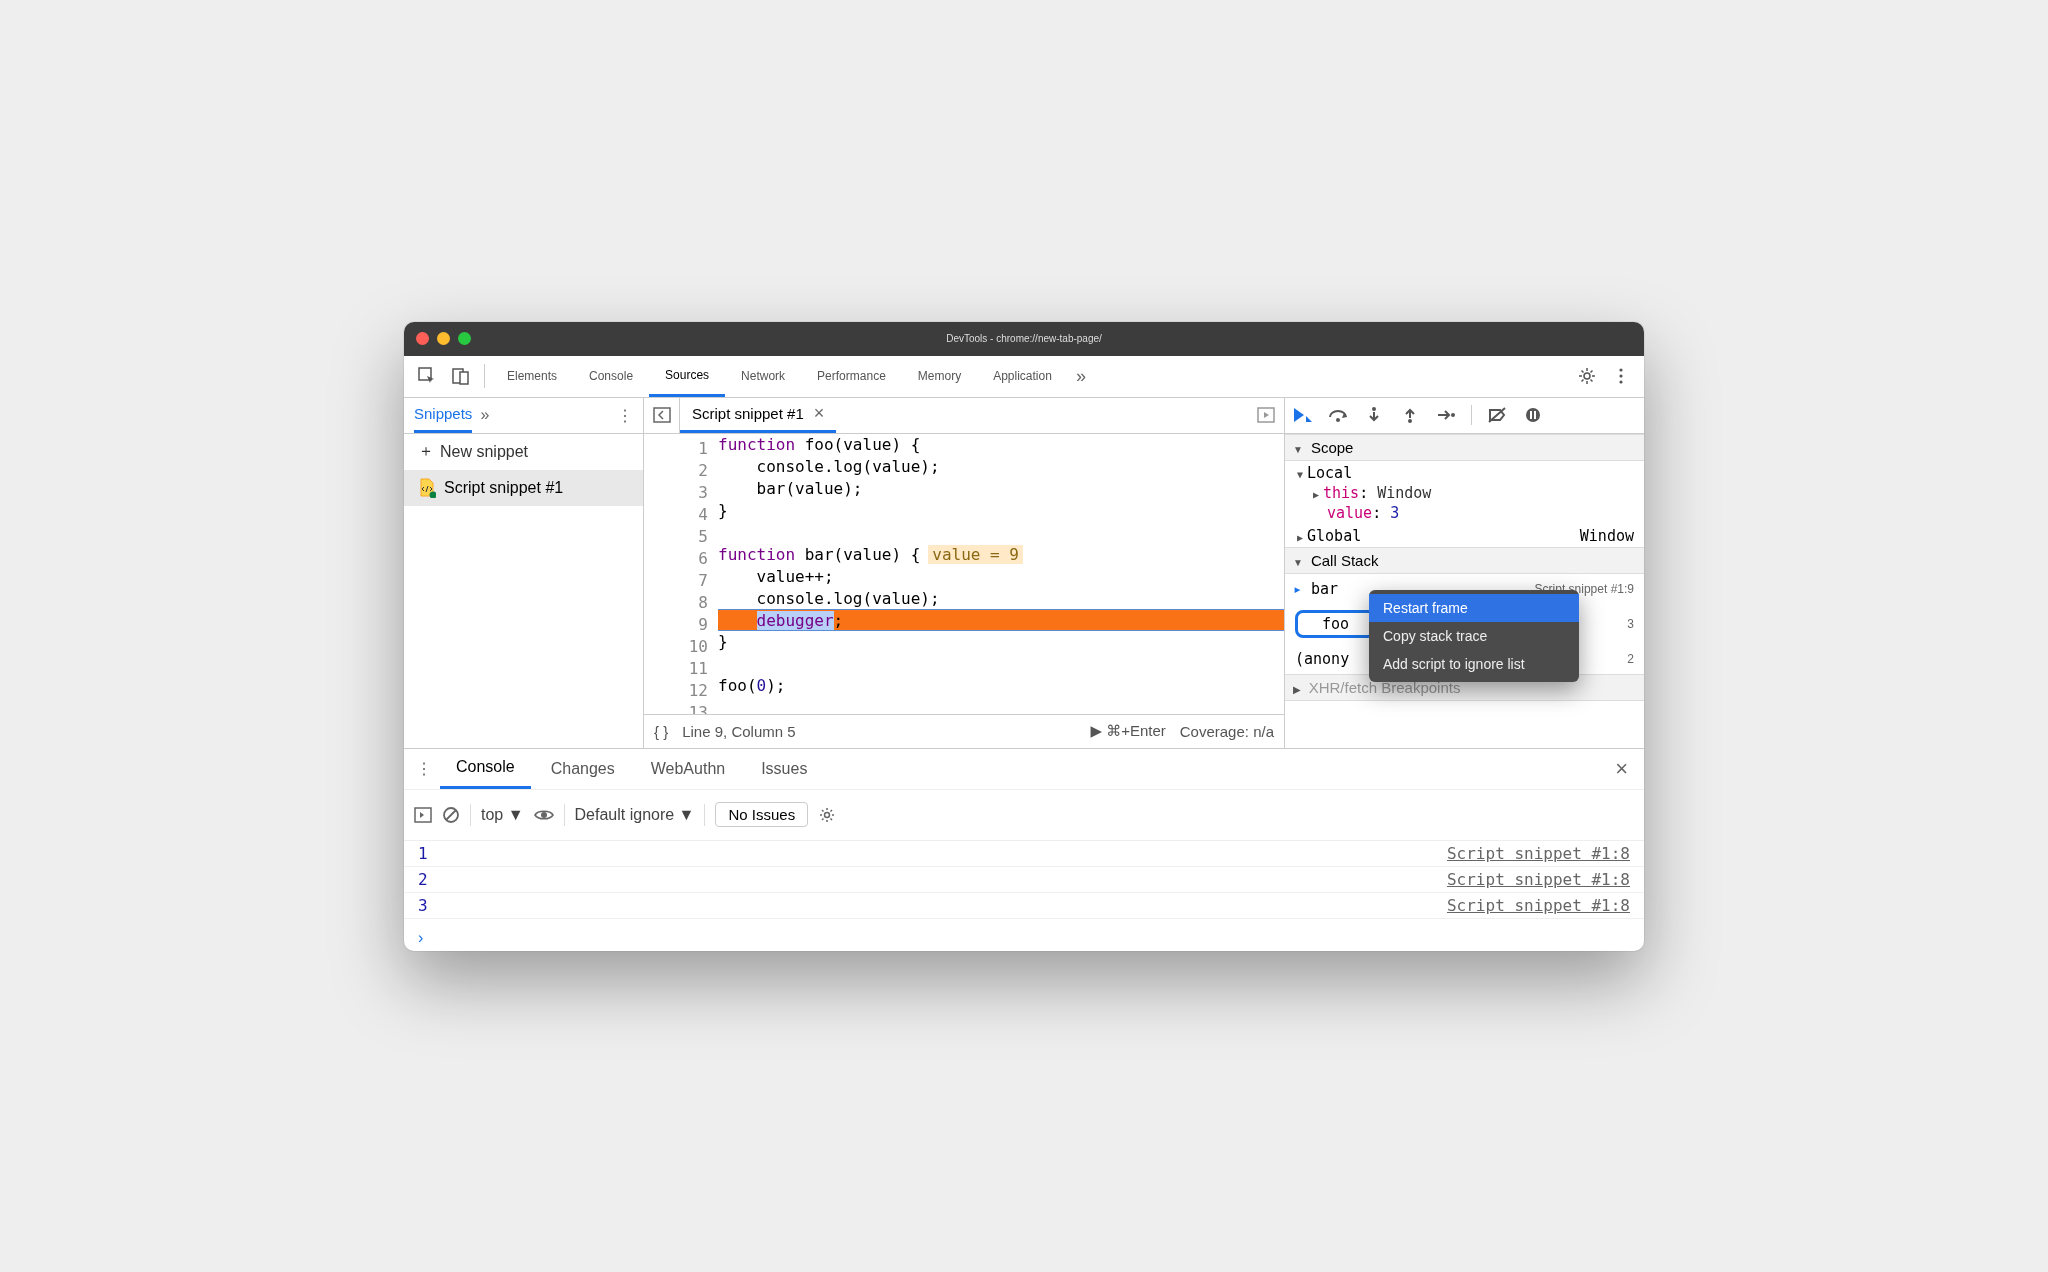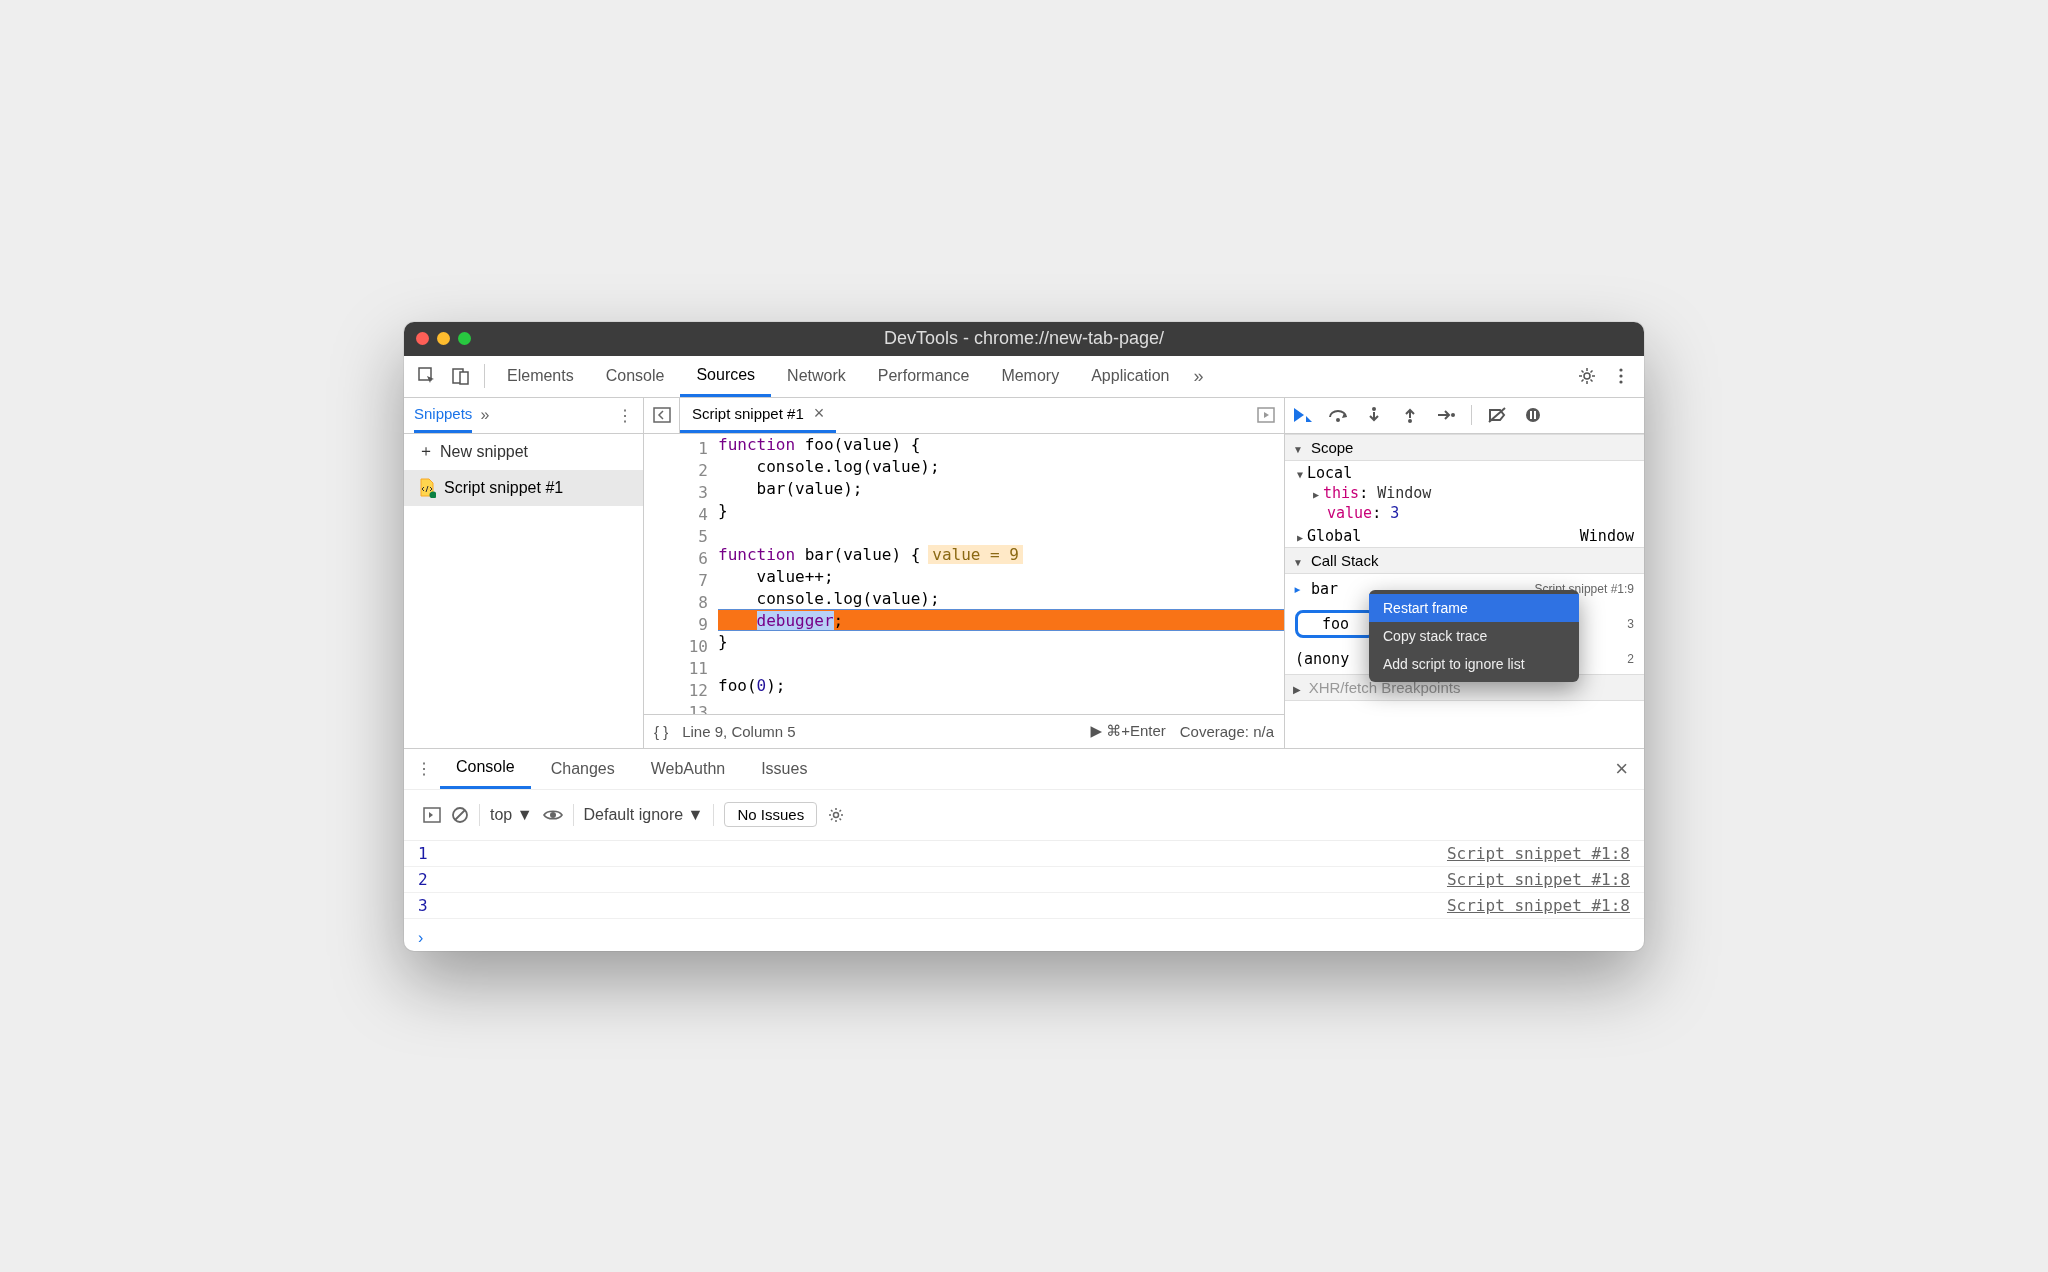--- a/index.html
+++ b/index.html
@@ -2,25 +2,25 @@
 <html><head>
 <meta charset="utf-8">
 <style>
 * { margin:0; padding:0; box-sizing:border-box; }
 body { background:#eee; font-family:-apple-system,BlinkMacSystemFont,"Segoe UI",Helvetica,Arial,sans-serif; display:flex; align-items:center; justify-content:center; height:1272px; width:2048px; }
 .window { width:1240px; background:#fff; border-radius:10px; box-shadow:0 30px 70px rgba(0,0,0,.35),0 0 0 1px rgba(0,0,0,.05); overflow:visible; position:relative; }
 .titlebar { background:#3c3c3c; height:34px; display:flex; align-items:center; padding:0 12px; border-radius:10px 10px 0 0; position:relative; }
 .traffic { display:flex; gap:8px; }
 .traffic span { width:13px; height:13px; border-radius:50%; display:block; }
 .tr-red{background:#ff5f57;} .tr-yellow{background:#febc2e;} .tr-green{background:#28c840;}
-.title-text { color:#ddd; font-size:18px; position:absolute; left:50%; transform:translateX(-50%); font-weight:500; }
+.title-text { color:#ddd; font-size:10px; position:absolute; left:50%; transform:translateX(-50%); font-weight:500; }
 .tabs { display:flex; align-items:center; height:42px; border-bottom:1px solid #ccc; padding:0 6px; }
 .tabs .ico { width:34px; display:flex; align-items:center; justify-content:center; color:#555; cursor:pointer; height:42px; }
 .tabs .divider { width:1px; height:24px; background:#ccc; margin:0 6px; }
-.tab { padding:0 16px; height:42px; display:flex; align-items:center; color:#555; font-size:16px; cursor:pointer; }
+.tab { padding:0 16px; height:42px; display:flex; align-items:center; color:#555; font-size:12px; cursor:pointer; }
 .tab.active { color:#000; font-weight:500; border-bottom:3px solid #1a73e8; }
 .tabs .spacer { flex:1; }
 .tabs .more { font-size:18px; color:#666; padding:0 8px; cursor:pointer; }
 .tabs .right-ico { width:34px; display:flex; align-items:center; justify-content:center; color:#555; cursor:pointer; }
 .main { display:flex; height:350px; }
 .leftpane { width:240px; border-right:1px solid #ccc; display:flex; flex-direction:column; }
 .lp-head { height:36px; display:flex; align-items:center; padding:0 10px; border-bottom:1px solid #ccc; gap:8px; }
 .lp-head .lbl { color:#1a73e8; border-bottom:3px solid #1a73e8; height:36px; display:flex; align-items:center; font-size:15px; }
 .lp-head .more { color:#666; }
 .lp-head .dots { margin-left:auto; color:#666; cursor:pointer; }
@@ -64,21 +64,21 @@
 .stack-item.sel .fn{ border:3px solid #1a73e8; border-radius:8px; padding:2px 24px; background:#fff; }
 .ctxmenu { position:absolute; background:#4b4b4b; border-radius:6px; padding:4px 0; box-shadow:0 8px 24px rgba(0,0,0,.4); z-index:10; min-width:210px; }
 .ctxmenu .mi{ padding:6px 14px; color:#eee; font-size:14px; cursor:pointer; white-space:nowrap; }
 .ctxmenu .mi.hl{ background:#2f72e3; color:#fff; }
 .drawer { border-top:1px solid #ccc; }
 .dr-tabs { height:40px; display:flex; align-items:center; padding:0 8px; gap:4px; }
 .dr-tabs .dots{ color:#666; width:24px; text-align:center; cursor:pointer; }
 .dr-tab{ padding:0 16px; height:40px; display:flex; align-items:center; font-size:16px; color:#555; cursor:pointer; }
 .dr-tab.active{ color:#000; border-bottom:3px solid #1a73e8; }
 .dr-tabs .sp{flex:1;} .dr-tabs .close{color:#666; font-size:22px; cursor:pointer; padding:0 8px;}
-.dr-toolbar{ height:52px; display:flex; align-items:center; padding:0 19px; gap:10px; border-top:1px solid #eee; border-bottom:1px solid #eee; }
+.dr-toolbar{ height:52px; display:flex; align-items:center; padding:0 10px; gap:10px; border-top:1px solid #eee; border-bottom:1px solid #eee; }
 .dr-toolbar .ico{color:#666; cursor:pointer;}
 .dr-toolbar .fsep{width:1px; height:22px; background:#ddd;}
 .dr-toolbar input{ flex:1; height:26px; border:1px solid #ccc; border-radius:3px; padding:0 8px; font-size:15px; }
 .dr-toolbar .lvl{color:#444; cursor:pointer;}
 .dr-toolbar .btn{border:1px solid #ccc; border-radius:4px; padding:3px 12px; font-size:15px; background:#fff; cursor:pointer;}
 .logs{ font-family:Menlo,Consolas,monospace; font-size:16px; padding:0 0 6px 0; }
 .logrow{ display:flex; justify-content:space-between; padding:3px 14px; border-bottom:1px solid #f0f0f0; }
 .logrow .v{color:#1a1aa6;} .logrow .src{color:#666; text-decoration:underline;}
 .prompt{padding:4px 14px; color:#1a73e8;}
 svg{display:block;}

